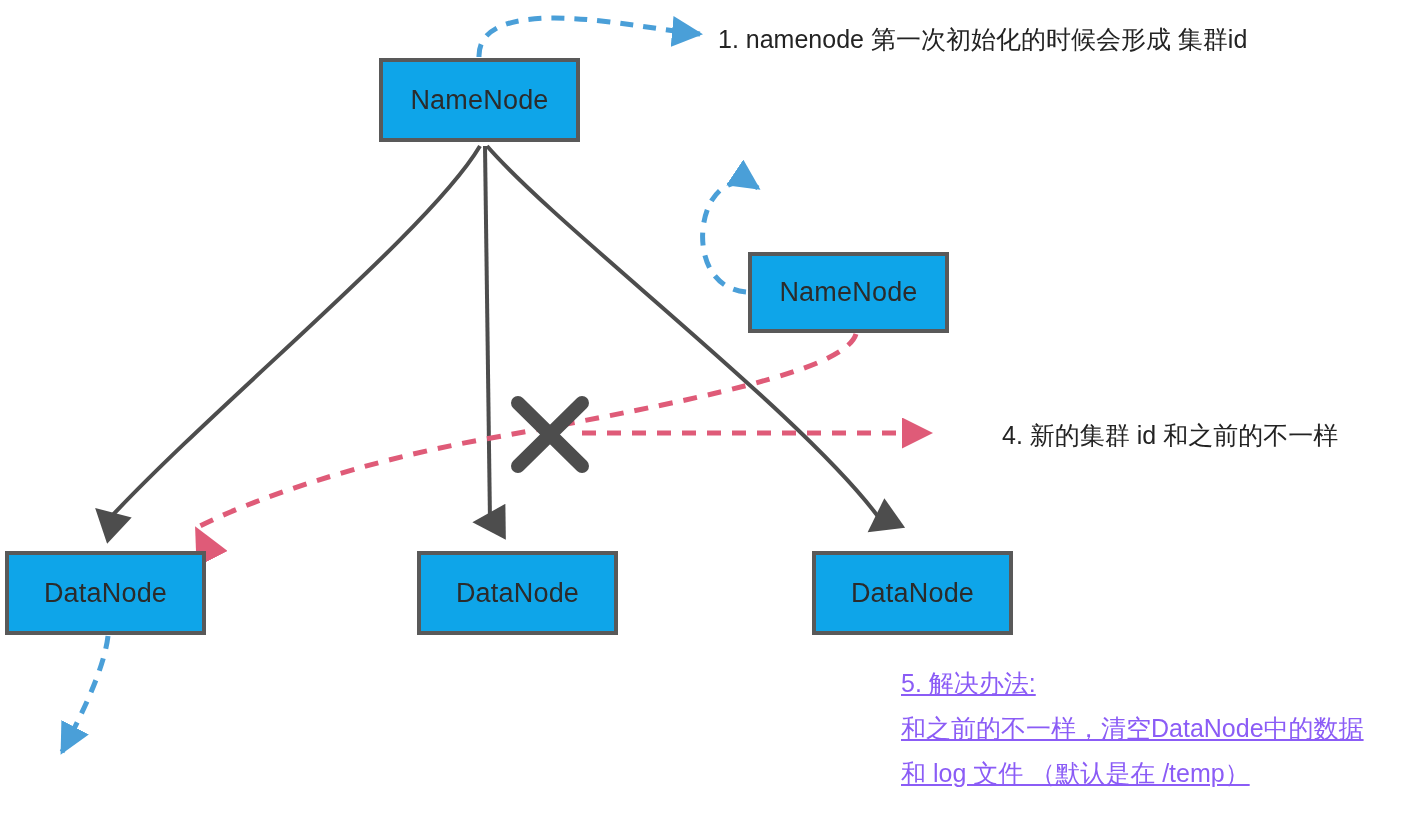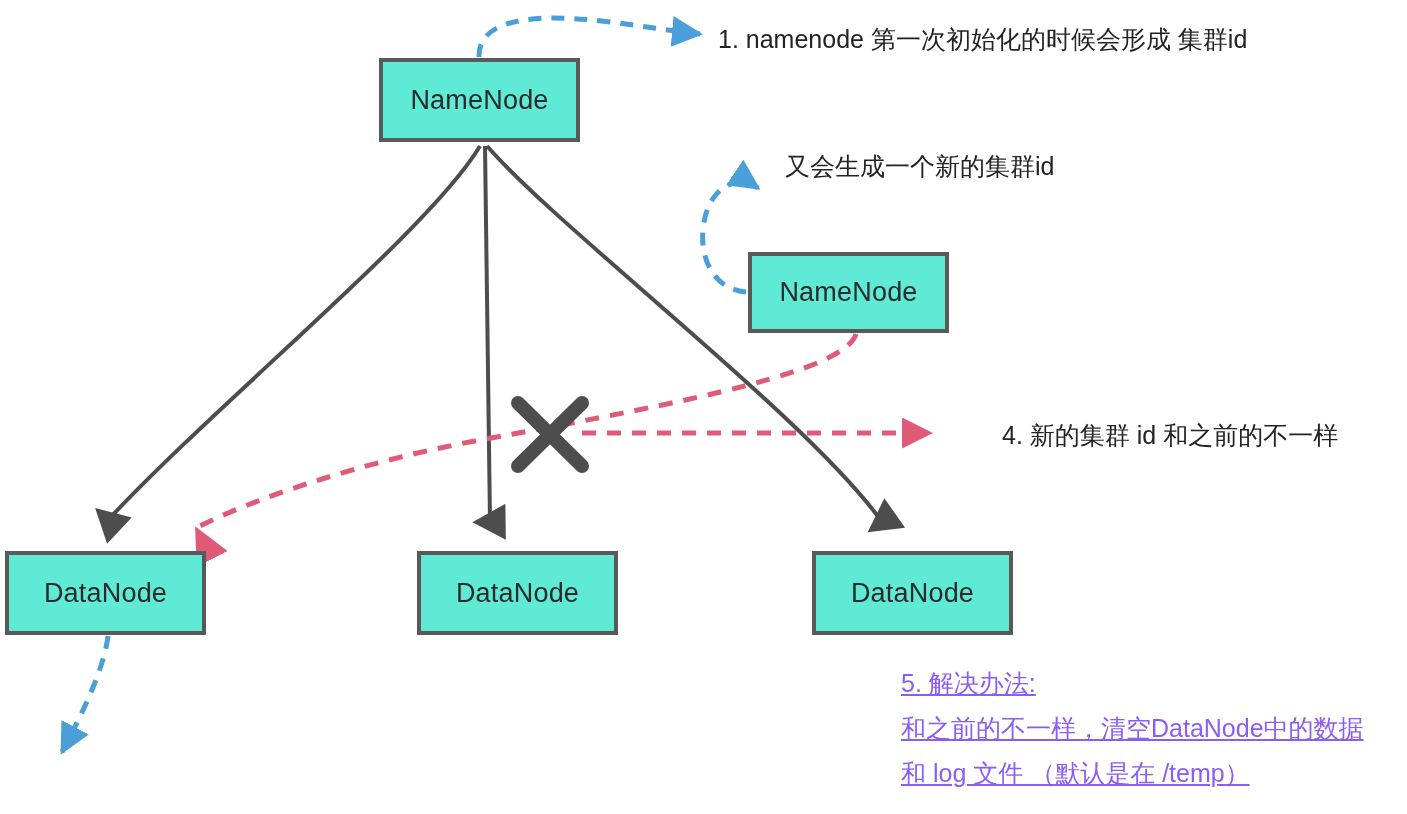--- a/index.html
+++ b/index.html
@@ -20,21 +20,21 @@
   svg.layer {
     position: absolute;
     top: 0;
     left: 0;
     width: 1407px;
     height: 814px;
   }
   .node-box {
     position: absolute;
     box-sizing: border-box;
-    background: #5eead4;
+    background: #0ea5e9;
     border: 4px solid #595959;
     display: flex;
     align-items: center;
     justify-content: center;
   }
   .node-label {
     font-size: 27px;
     color: #2b2b2b;
     font-family: "Liberation Sans", "DejaVu Sans", sans-serif;
     font-weight: 400;
@@ -118,21 +118,20 @@
 
   <div class="node-box" style="left:812px; top:551px; width:201px; height:84px;">
     <span class="node-label">DataNode</span>
   </div>
 
   <div class="annot" style="left:718px; top:17px;">
     <span class="annot-line">1. namenode 第一次初始化的时候会形成 集群id</span>
   </div>
 
   <div class="annot" style="left:785px; top:144px;">
-    <span class="annot-line">又会生成一个新的集群id</span>
   </div>
 
   <div class="annot" style="left:1002px; top:413px;">
     <span class="annot-line">4. 新的集群 id 和之前的不一样</span>
   </div>
 
 
   <div class="annot green" style="left:901px; top:661px;">
     <span class="annot-line">5. 解决办法:</span>
     <span class="annot-line">和之前的不一样，清空DataNode中的数据</span>

